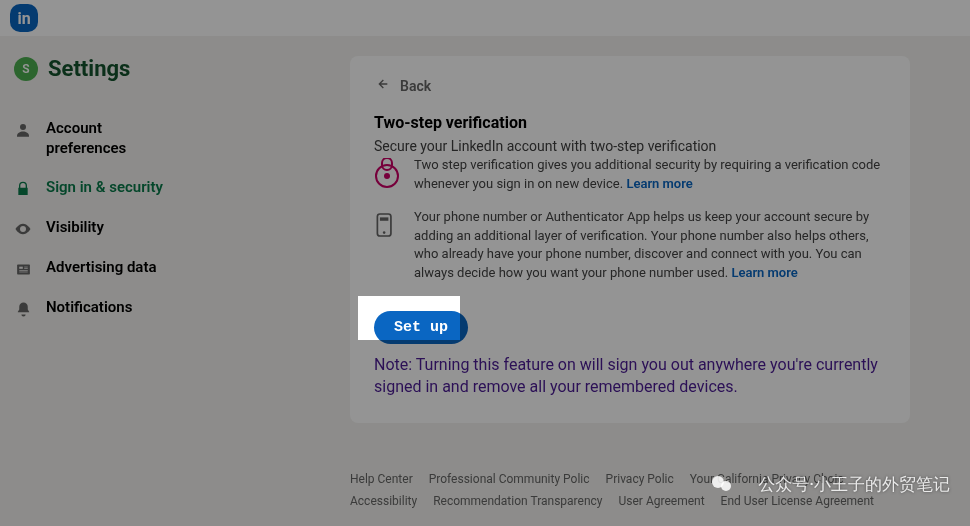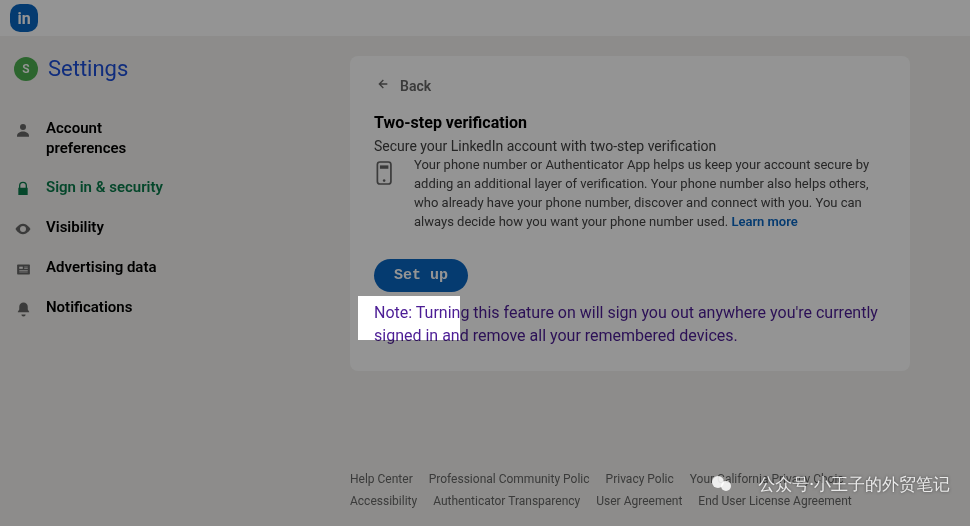--- a/index.html
+++ b/index.html
@@ -3,21 +3,21 @@
 <meta charset="utf-8">
 <style>
   * { box-sizing: border-box; margin: 0; padding: 0; }
   html, body { width: 970px; height: 526px; font-family: -apple-system, BlinkMacSystemFont, "Segoe UI", Roboto, Arial, sans-serif; background: #f3f2ef; overflow: hidden; position: relative; }
   .topbar { height: 36px; background: #fff; display: flex; align-items: center; padding: 0 10px; }
   .logo { width: 28px; height: 28px; background: #0a66c2; color: #fff; font-weight: 700; font-size: 16px; border-radius: 10px; display: flex; align-items: center; justify-content: center; }
   .main { display: flex; height: calc(100% - 36px); }
   .sidebar { width: 180px; padding: 20px 10px 0 14px; }
   .sb-header { display: flex; align-items: center; gap: 10px; margin-bottom: 28px; }
   .avatar { width: 24px; height: 24px; border-radius: 50%; background: #4caf50; color: #fff; font-size: 12px; font-weight: 600; display: flex; align-items: center; justify-content: center; }
-  .sb-title { font-size: 22px; font-weight: 400; color: #1d4ed8; }
+  .sb-title { font-size: 22px; font-weight: 700; color: #14532d; }
   .sb-item { display: flex; align-items: flex-start; gap: 14px; padding: 10px 0; cursor: pointer; }
   .sb-icon { width: 18px; height: 18px; flex-shrink: 0; display: flex; align-items: center; justify-content: center; color: #666; margin-top: 2px; }
   .sb-label { font-size: 15px; font-weight: 600; color: #000; line-height: 1.3; }
   .sb-item.active .sb-label { color: #0a7a4b; }
   .sb-item.active .sb-icon { color: #0a7a4b; }
   .content { flex: 1; padding: 20px 60px 0 170px; position: relative; }
   .card { background: #fff; border-radius: 8px; padding: 20px 24px 24px 24px; width: 100%; }
   .back { display: flex; align-items: center; gap: 10px; color: #666; font-size: 14px; font-weight: 600; cursor: pointer; margin-bottom: 18px; }
   .card-title { font-size: 16px; font-weight: 700; color: #000; margin-bottom: 6px; }
   .card-sub { font-size: 14px; color: #404040; margin-bottom: 2px; }
@@ -123,20 +123,32 @@
           <svg viewBox="0 0 24 24" width="16" height="16" fill="none" stroke="currentColor" stroke-width="2">
               <path d="M14 6l-6 6 6 6M8 12h12"></path>
             </svg>
         </span>
         <span>Back</span>
       </div>
 
       <div class="card-title">Two-step verification</div>
       <div class="card-sub">Secure your LinkedIn account with two-step verification</div>
 
+      <div class="info-row">
+        <div class="info-icon">
+          <svg viewBox="0 0 26 30" width="26" height="30">
+              <rect x="8" y="0" width="10" height="12" rx="5" fill="none" stroke="#c06" stroke-width="2"></rect>
+              <circle cx="13" cy="18" r="11" fill="none" stroke="#c06" stroke-width="2"></circle>
+              <circle cx="13" cy="18" r="3" fill="#c06"></circle>
+            </svg>
+        </div>
+        <div class="info-text">
+          <span>Two step verification gives you additional security by requiring a verification code whenever you sign in on new device. </span><a href="#">Learn more</a>
+        </div>
+      </div>
 
       <div class="info-row">
         <div class="info-icon">
           <svg viewBox="0 0 26 30" width="22" height="30">
               <rect x="4" y="2" width="16" height="26" rx="3" fill="none" stroke="#666" stroke-width="2"></rect>
               <rect x="7" y="6" width="10" height="4" fill="#666"></rect>
               <circle cx="12" cy="24" r="1.5" fill="#666"></circle>
             </svg>
         </div>
         <div class="info-text">
@@ -153,21 +165,21 @@
 
     <div class="footer">
       <div class="footer-row">
         <span class="footer-link">Help Center</span>
         <span class="footer-link">Professional Community Polic</span>
         <span class="footer-link">Privacy Polic</span>
         <span class="footer-link">Your California Privacy Choic</span>
       </div>
       <div class="footer-row">
         <span class="footer-link">Accessibility</span>
-        <span class="footer-link">Authenticator Transparency</span>
+        <span class="footer-link">Recommendation Transparency</span>
         <span class="footer-link">User Agreement</span>
         <span class="footer-link">End User License Agreement</span>
       </div>
     </div>
   </div>
 </div>
 
 <div class="overlay"></div>
 
 <div class="watermark">

